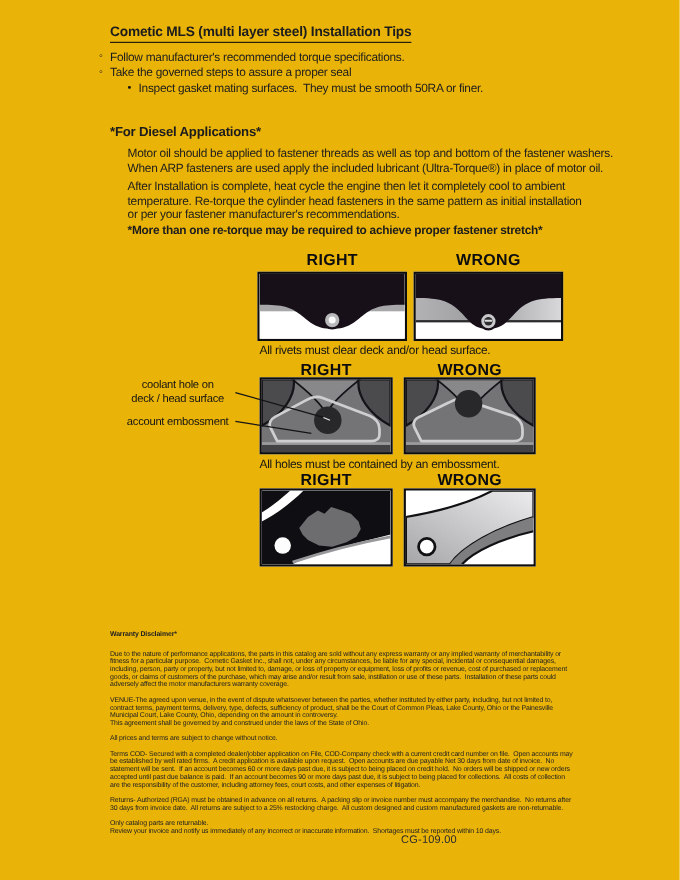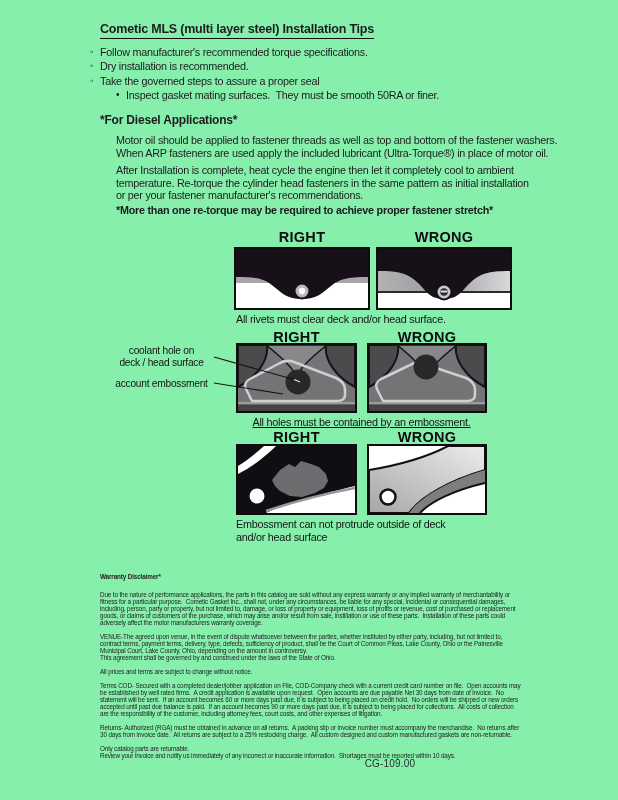--- a/index.html
+++ b/index.html
@@ -1,17 +1,17 @@
 <!DOCTYPE html>
 <html><head>
 <meta charset="utf-8">
 <style>
   html,body{margin:0;padding:0;background:#ffffff;}
   .page{
-    position:relative;width:618px;height:800px;background:#86efac;overflow:hidden;
+    position:relative;width:618px;height:800px;background:#eab308;overflow:hidden;
     font-family:"Liberation Sans","DejaVu Sans",sans-serif;color:#1c1c1e;
   }
   
   .title{
     position:absolute;left:100px;top:22px;
     font-size:12.5px;font-weight:bold;letter-spacing:-0.2px;
     border-bottom:1.5px solid #111;padding-bottom:2px;white-space:pre;
   }
   .bullets{position:absolute;left:90px;top:45px;font-size:10.8px;letter-spacing:-0.25px;}
   .bullet{position:relative;padding-left:10px;line-height:14.4px;white-space:pre;}
@@ -40,21 +40,20 @@
 </style>
 </head>
 <body>
 
 <div class="page">
 
   <div class="title">Cometic MLS (multi layer steel) Installation Tips</div>
 
   <div class="bullets">
     <div class="bullet">Follow manufacturer's recommended torque specifications.</div>
-    <div class="bullet">Dry installation is recommended.</div>
     <div class="bullet">Take the governed steps to assure a proper seal</div>
     <div class="subbullet">Inspect gasket mating surfaces.  They must be smooth 50RA or finer.</div>
   </div>
 
   <div class="diesel-head">*For Diesel Applications*</div>
   <div class="para p1">Motor oil should be applied to fastener threads as well as top and bottom of the fastener washers.
 When ARP fasteners are used apply the included lubricant (Ultra-Torque®) in place of motor oil.</div>
   <div class="para p2">After Installation is complete, heat cycle the engine then let it completely cool to ambient
 temperature. Re-torque the cylinder head fasteners in the same pattern as initial installation
 or per your fastener manufacturer's recommendations.</div>
@@ -123,21 +122,21 @@
       <circle cx="57" cy="22" r="12.5" fill="#28282b"></circle>
     </svg>
   </div>
 
   <svg class="overlay" viewBox="0 0 310 100">
     <line x1="104" y1="27" x2="184" y2="49.5" stroke="#141416" stroke-width="1.1"></line>
     <line x1="184" y1="49.5" x2="190" y2="52" stroke="#e8e8ea" stroke-width="1.1"></line>
     <line x1="104" y1="53" x2="173" y2="64" stroke="#141416" stroke-width="1.1"></line>
   </svg>
 
-  <div class="dg-caption" style="left:236px;top:416px;width:251px;text-align:center;text-decoration:underline;">All holes must be contained by an embossment.</div>
+  <div class="dg-caption" style="left:236px;top:416px;width:251px;text-align:left;">All holes must be contained by an embossment.</div>
 
   <div class="dg-label" style="left:236px;top:429px;width:121px;">RIGHT</div>
   <div class="dg-label" style="left:367px;top:429px;width:120px;">WRONG</div>
 
   <div class="dg-box" style="left:236px;top:444px;width:121px;height:71px;">
     <svg viewBox="0 0 117 67" preserveAspectRatio="none">
       <rect x="0" y="0" width="117" height="67" fill="#ffffff"></rect>
       <path d="M0,0 H26 C16,9 8,15 0,20 Z" fill="#0f0f13"></path>
       <path d="M0,28 C14,21 28,10 38,0 L117,0 V40 C84,48 45,58 28,67 L0,67 Z" fill="#0f0f13"></path>
       <path d="M28,65 C55,56 85,48 117,42" fill="none" stroke="#98989b" stroke-width="2.5"></path>
@@ -154,22 +153,20 @@
             <stop offset="1" stop-color="#ececee"></stop>
         </linearGradient>
       </defs>
       <rect x="0" y="0" width="116" height="67" fill="#ffffff"></rect>
       <path d="M0,24 C30,19 60,10 79,0 L116,0 L116,24 C82,34 52,50 40,67 L0,67 Z" fill="url(#g2)" stroke="#111114" stroke-width="2"></path>
       <path d="M40,67 C52,50 82,34 116,24 L116,37 C86,44 62,55 51,67 Z" fill="#7e7e81"></path>
       <path d="M51,67 C62,55 86,44 116,37" fill="none" stroke="#111114" stroke-width="2"></path>
       <circle cx="19" cy="51" r="7.5" fill="#ffffff" stroke="#111114" stroke-width="2.5"></circle>
     </svg>
   </div>
-  <div class="dg-caption" style="left:236px;top:518px;">Embossment can not protrude outside of deck
-and/or head surface</div>
 
   <div class="legal">
     <p class="lg-head">Warranty Disclaimer*</p>
     <p>Due to the nature of performance applications, the parts in this catalog are sold without any express warranty or any implied warranty of merchantability or
 fitness for a particular purpose.  Cometic Gasket Inc., shall not, under any circumstances, be liable for any special, incidental or consequential damages,
 including, person, party or property, but not limited to, damage, or loss of property or equipment, loss of profits or revenue, cost of purchased or replacement
 goods, or claims of customers of the purchase, which may arise and/or result from sale, instillation or use of these parts.  Installation of these parts could
 adversely affect the motor manufacturers warranty coverage.</p>
     <p>VENUE-The agreed upon venue, in the event of dispute whatsoever between the parties, whether instituted by either party, including, but not limited to,
 contract terms, payment terms, delivery, type, defects, sufficiency of product, shall be the Court of Common Pleas, Lake County, Ohio or the Painesville

